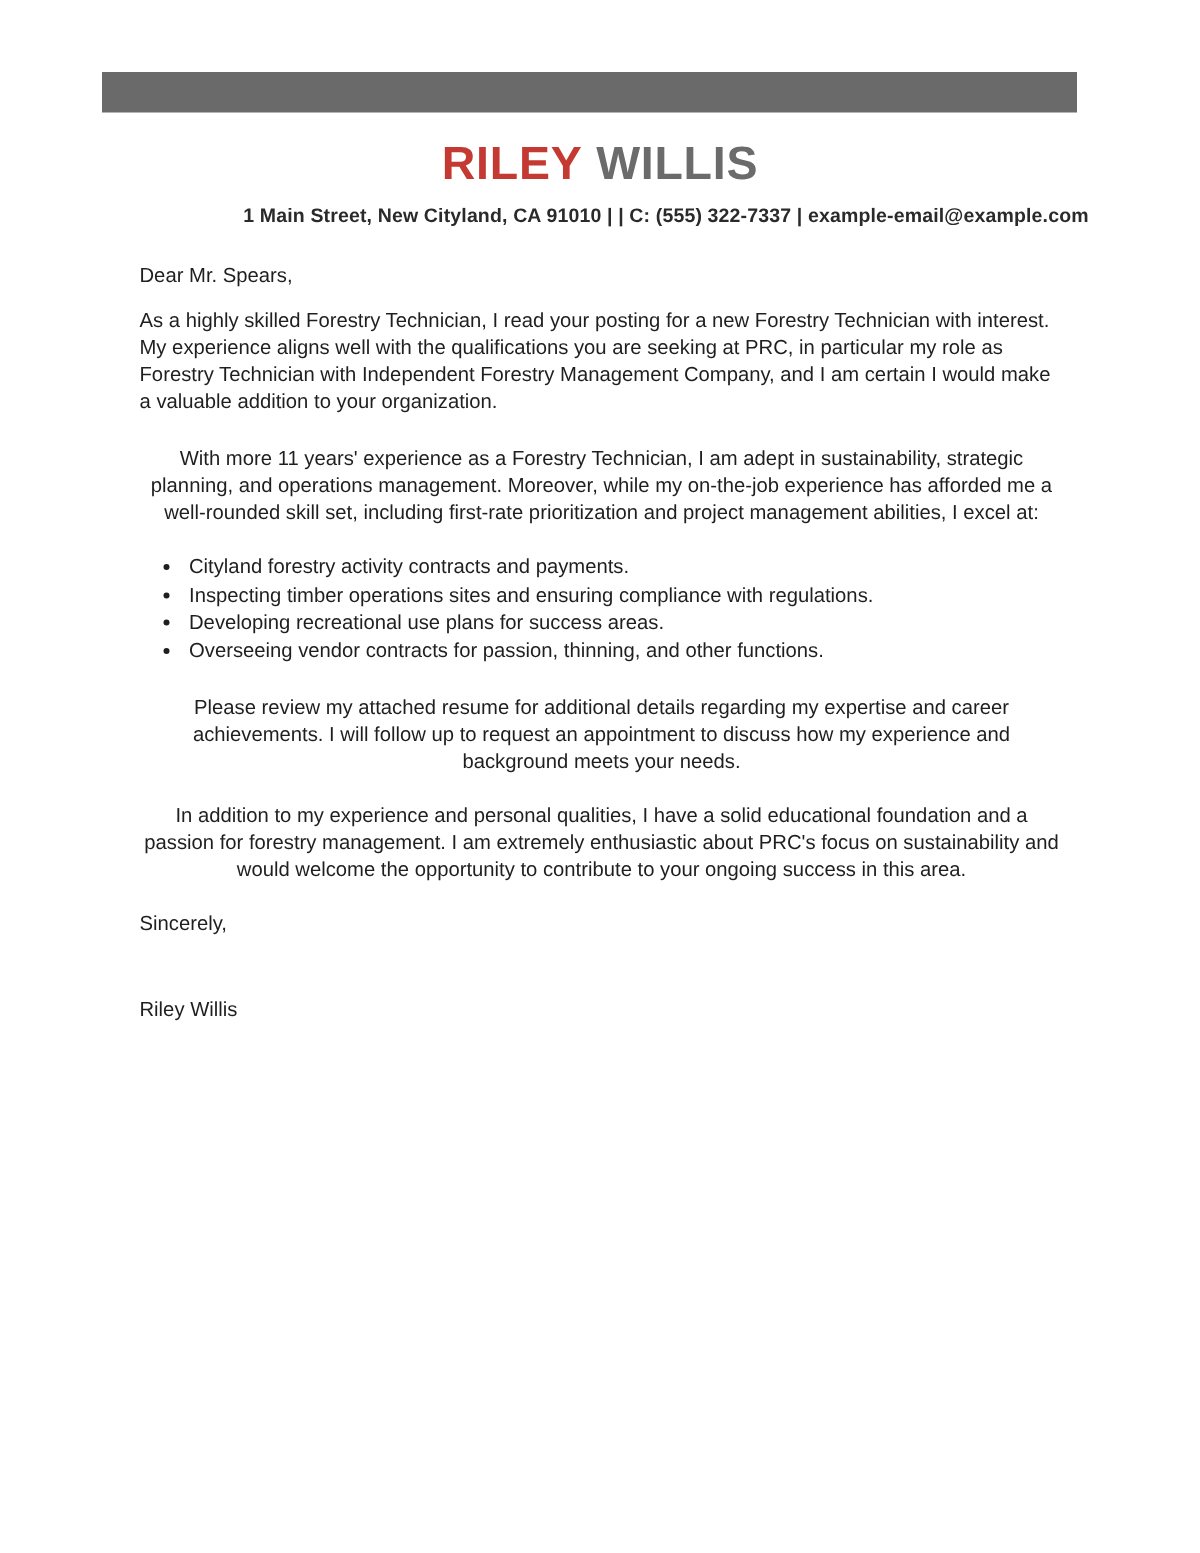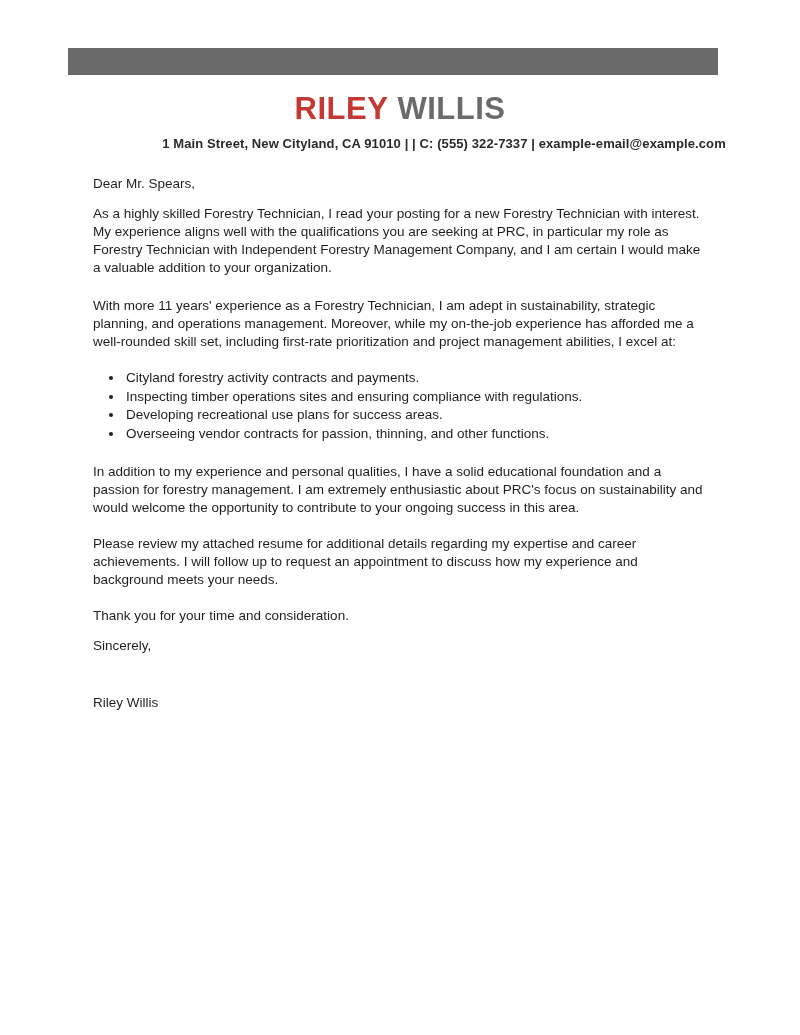--- a/index.html
+++ b/index.html
@@ -52,21 +52,21 @@
     left: 81px;
     top: 163px;
     width: 640px;
     font-size: 13.5px;
     line-height: 18px;
     color: #1f1f1f;
   }
   .letter p { margin: 12px; }
   .mb9  { margin-bottom: 9px  !important; }
   .mb11 { margin-bottom: 11px !important; }
-  .mb18 { margin-bottom: 18px !important; }
+  .mb18 { margin-bottom: 18px !important; text-align: center; }
   .mb20 { margin-bottom: 20px !important; }
   .bullets {
     margin: 0 0 20px 0;
     padding: 0 0 0 43px;
     list-style: disc;
   }
   .bullets li {
     line-height: 18.5px;
     padding-left: 2px;
   }
@@ -91,25 +91,24 @@
 
     <p class="mb18">With more 11 years' experience as a Forestry Technician, I am adept in sustainability, strategic planning, and operations management. Moreover, while my on-the-job experience has afforded me a well-rounded skill set, including first-rate prioritization and project management abilities, I excel at:</p>
 
     <ul class="bullets">
       <li>Cityland forestry activity contracts and payments.</li>
       <li>Inspecting timber operations sites and ensuring compliance with regulations.</li>
       <li>Developing recreational use plans for success areas.</li>
       <li>Overseeing vendor contracts for passion, thinning, and other functions.</li>
     </ul>
 
+    <p class="mb18">Please review my attached resume for additional details regarding my expertise and career achievements. I will follow up to request an appointment to discuss how my experience and background meets your needs.</p>
+
     <p class="mb18">In addition to my experience and personal qualities, I have a solid educational foundation and a passion for forestry management. I am extremely enthusiastic about PRC's focus on sustainability and would welcome the opportunity to contribute to your ongoing success in this area.</p>
 
-    <p class="mb18">Please review my attached resume for additional details regarding my expertise and career achievements. I will follow up to request an appointment to discuss how my experience and background meets your needs.</p>
-
-    <p class="mb9">Thank you for your time and consideration.</p>
 
     <p>Sincerely,</p>
 
     <p class="signature">Riley Willis</p>
 
   </div>
 
 </div>
 
 </body></html>

